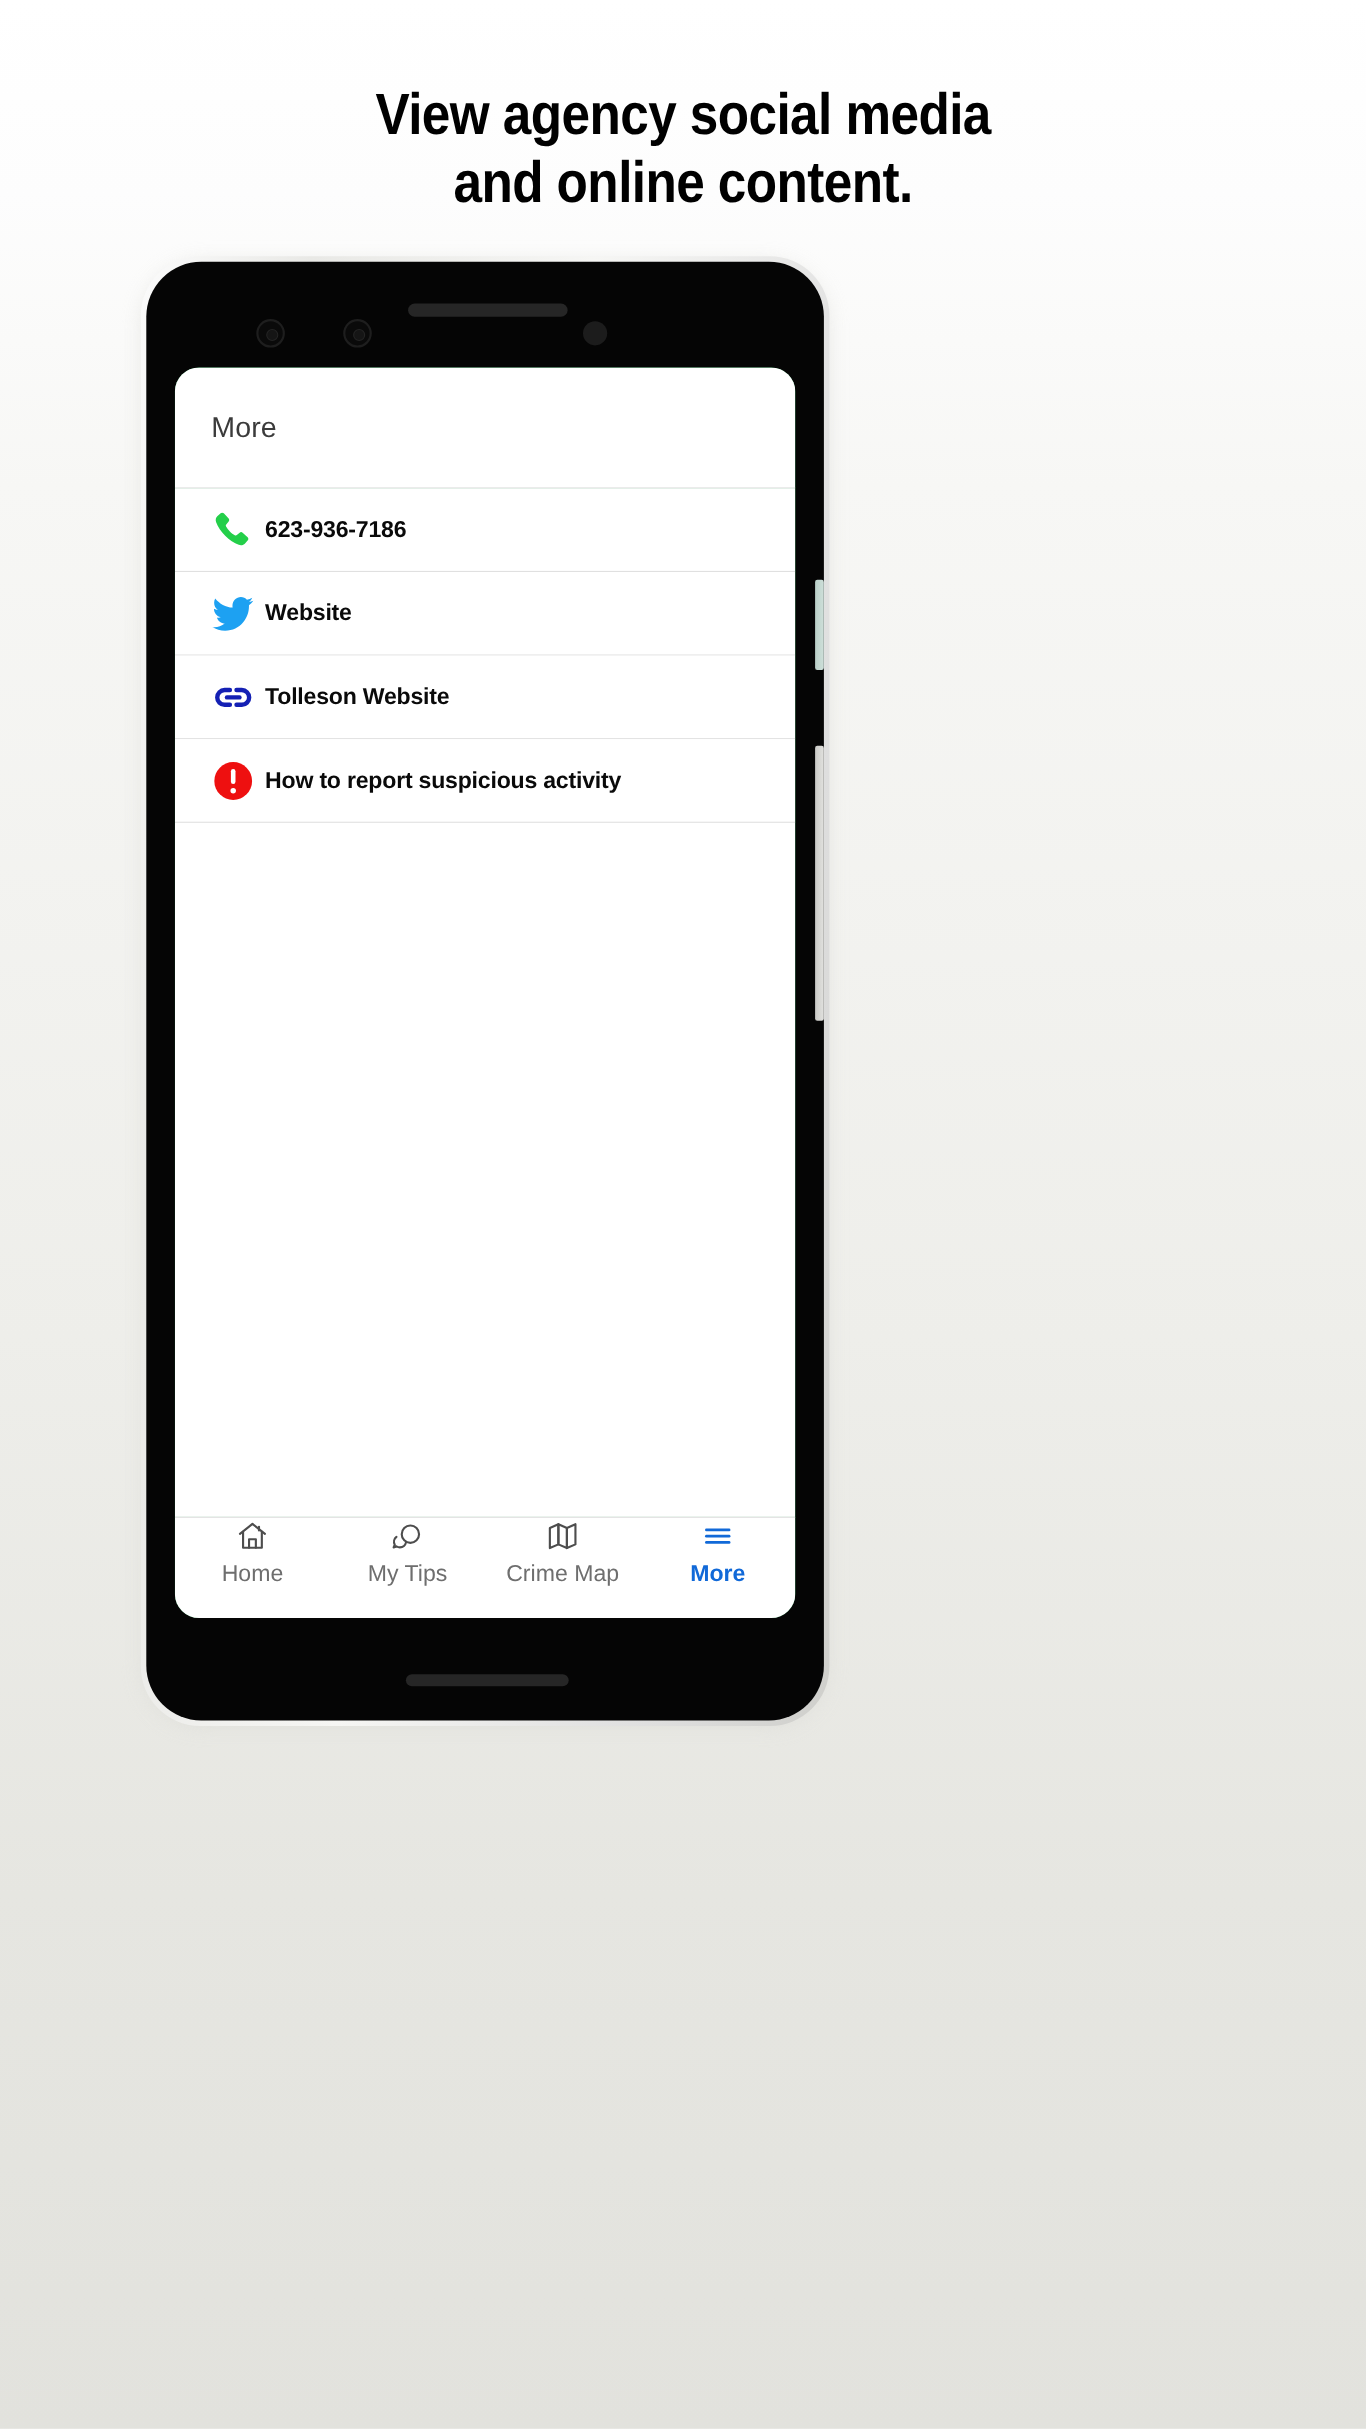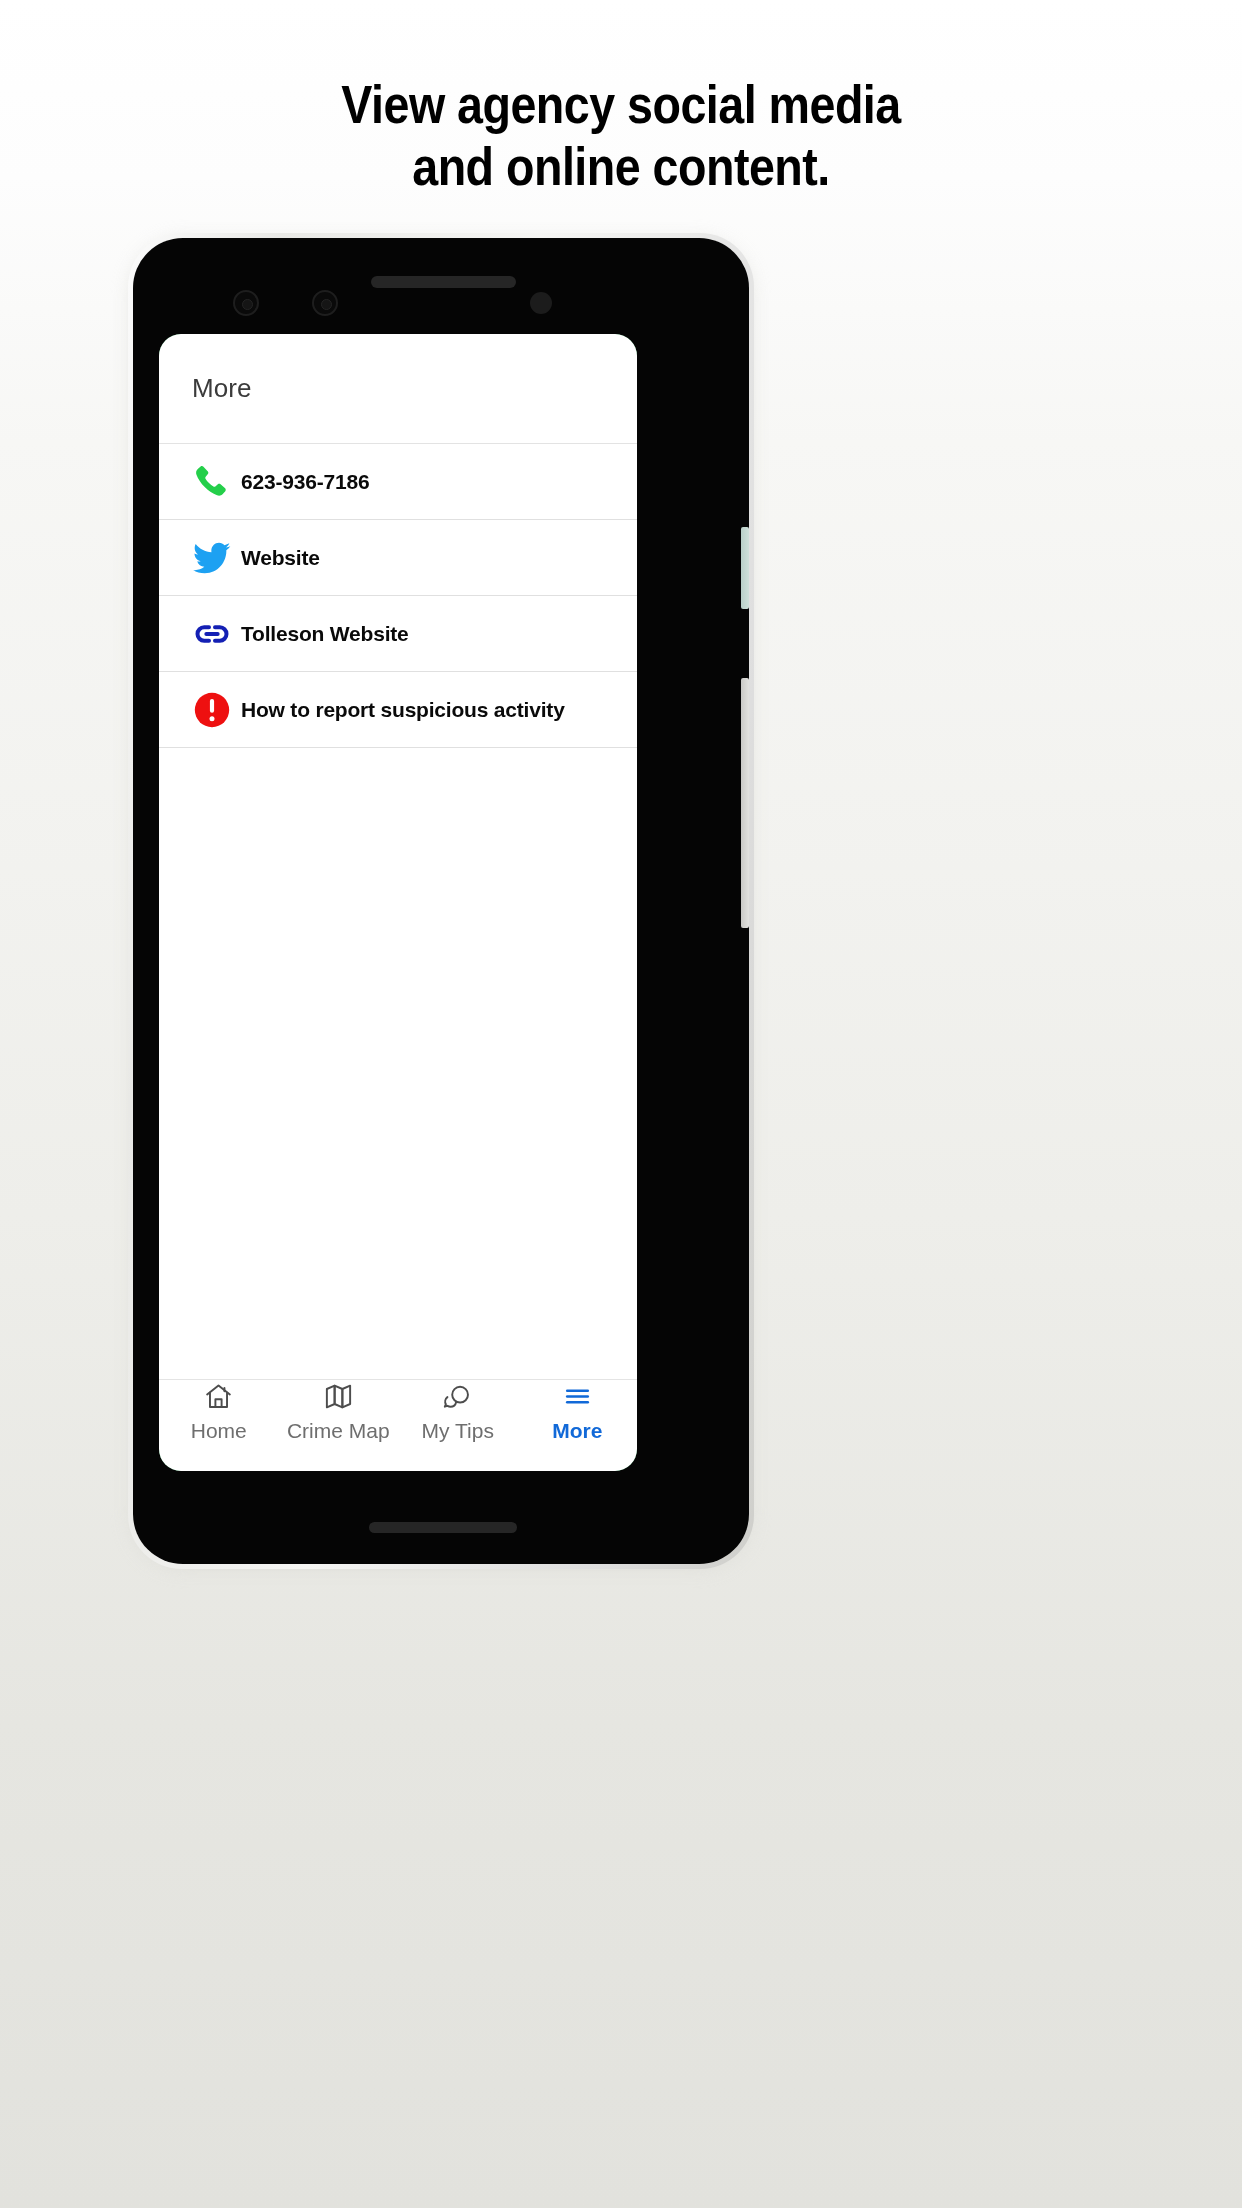--- a/index.html
+++ b/index.html
@@ -146,21 +146,21 @@
     height: 11px;
     border-radius: 6px;
     background: #262626;
   }
 
   
   .screen {
     position: absolute;
     left: 26px;
     top: 96px;
-    width: 478px;
+    width: 564px;
     height: 1137px;
     border-radius: 22px;
     background: #15803d;
     overflow: hidden;
     display: flex;
     flex-direction: column;
   }
 
   .app-header {
     height: 110px;
@@ -333,39 +333,39 @@
               </g>
             </svg>
           </span>
           <span class="tab-label">Home</span>
         </div>
 
         <div class="tab">
           <span class="tab-icon">
             <svg width="31" height="31" viewBox="0 0 24 24" aria-hidden="true">
               <g fill="none" stroke="#4d4d4d" stroke-width="1.5" stroke-linejoin="round" stroke-linecap="round">
-                <path d="M3 6.2 9 3.6v14.2L3 20.4z"></path>
-                <path d="M9 3.6l6 2.6v14.2L9 17.8z"></path>
-                <path d="M15 6.2l6-2.6v14.2l-6 2.6z"></path>
-              </g>
-            </svg>
-          </span>
-          <span class="tab-label">Crime Map</span>
+                <circle cx="14" cy="10.6" r="6.1"></circle>
+                <path d="M10.9 16.4a4.4 4.4 0 0 1-4.3 3.5c-.9 0-1.7-.3-2.4-.7l-2 .7.8-1.9a4.3 4.3 0 0 1 1.2-5.5"></path>
+              </g>
+            </svg>
+          </span>
+          <span class="tab-label">My Tips</span>
         </div>
 
         <div class="tab">
           <span class="tab-icon">
             <svg width="31" height="31" viewBox="0 0 24 24" aria-hidden="true">
               <g fill="none" stroke="#4d4d4d" stroke-width="1.5" stroke-linejoin="round" stroke-linecap="round">
-                <circle cx="14" cy="10.6" r="6.1"></circle>
-                <path d="M10.9 16.4a4.4 4.4 0 0 1-4.3 3.5c-.9 0-1.7-.3-2.4-.7l-2 .7.8-1.9a4.3 4.3 0 0 1 1.2-5.5"></path>
-              </g>
-            </svg>
-          </span>
-          <span class="tab-label">My Tips</span>
+                <path d="M3 6.2 9 3.6v14.2L3 20.4z"></path>
+                <path d="M9 3.6l6 2.6v14.2L9 17.8z"></path>
+                <path d="M15 6.2l6-2.6v14.2l-6 2.6z"></path>
+              </g>
+            </svg>
+          </span>
+          <span class="tab-label">Crime Map</span>
         </div>
 
         <div class="tab active">
           <span class="tab-icon">
             <svg width="31" height="31" viewBox="0 0 24 24" aria-hidden="true">
               <g stroke="#1169d8" stroke-width="1.9" stroke-linecap="round">
                 <path d="M4 7.6h16"></path>
                 <path d="M4 12h16"></path>
                 <path d="M4 16.4h16"></path>
               </g>

